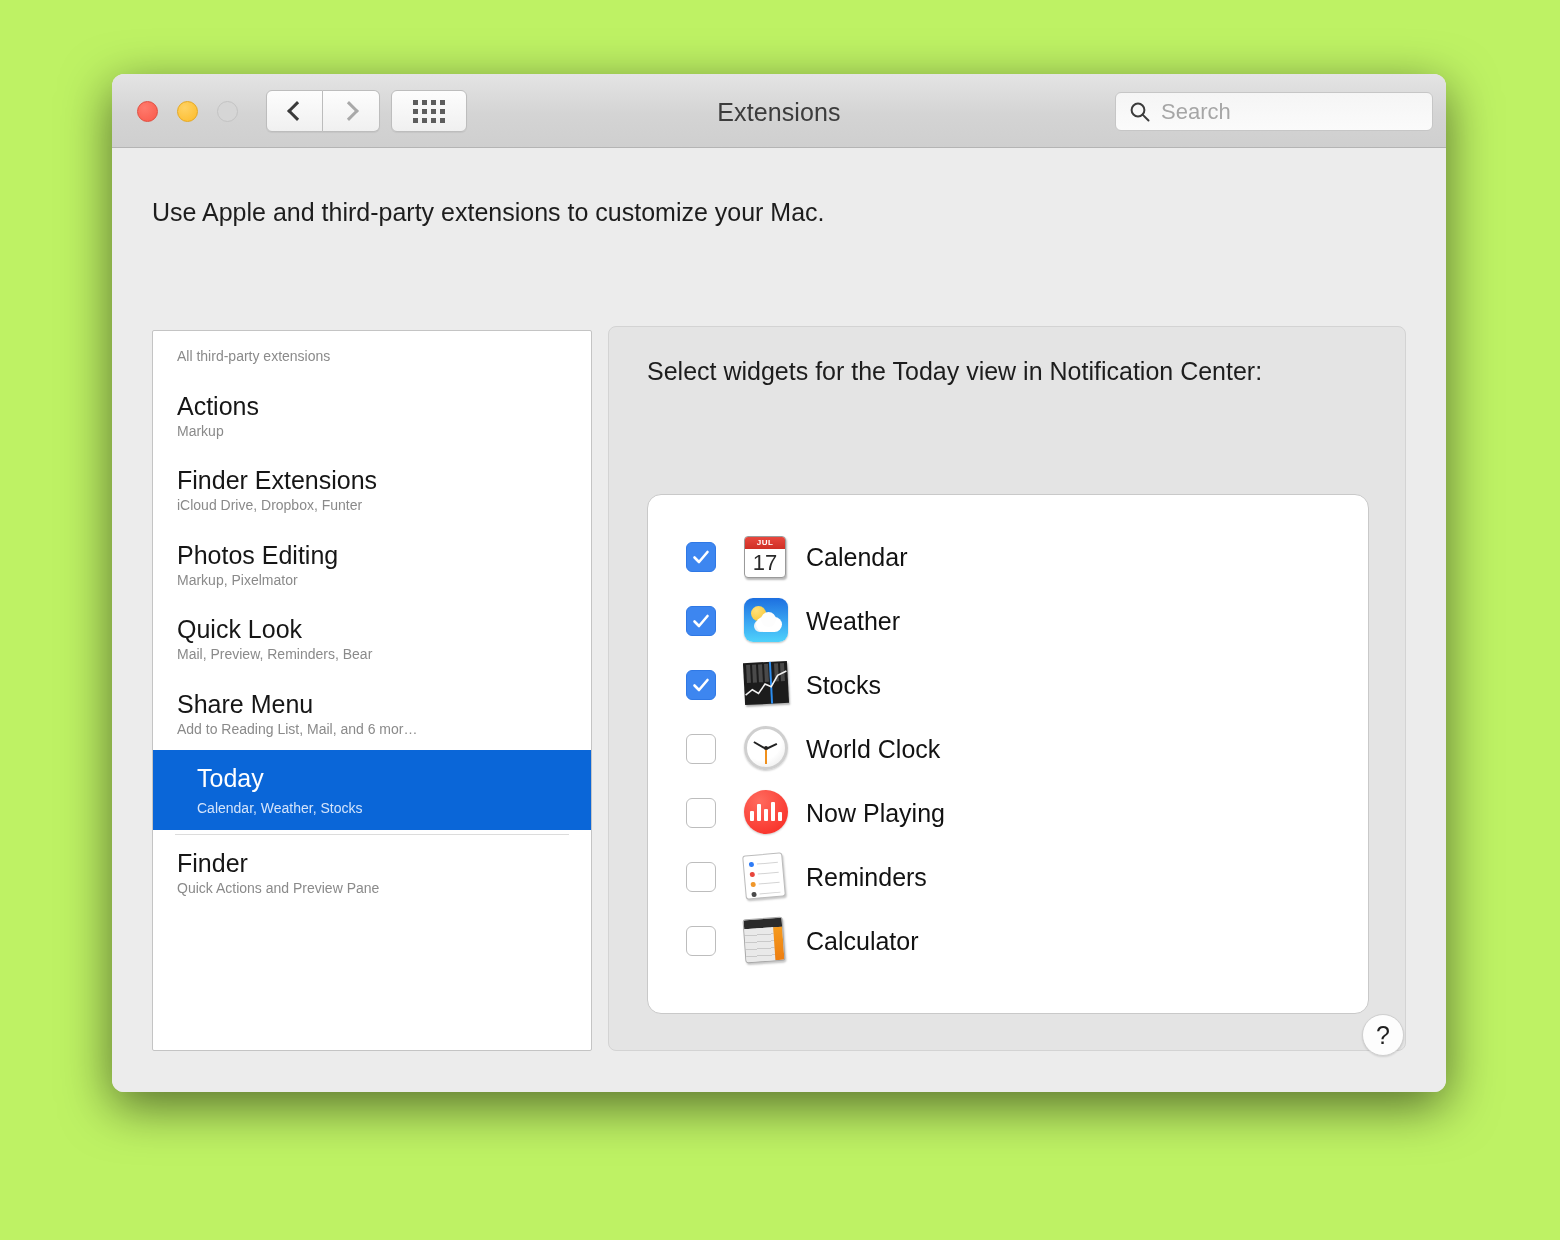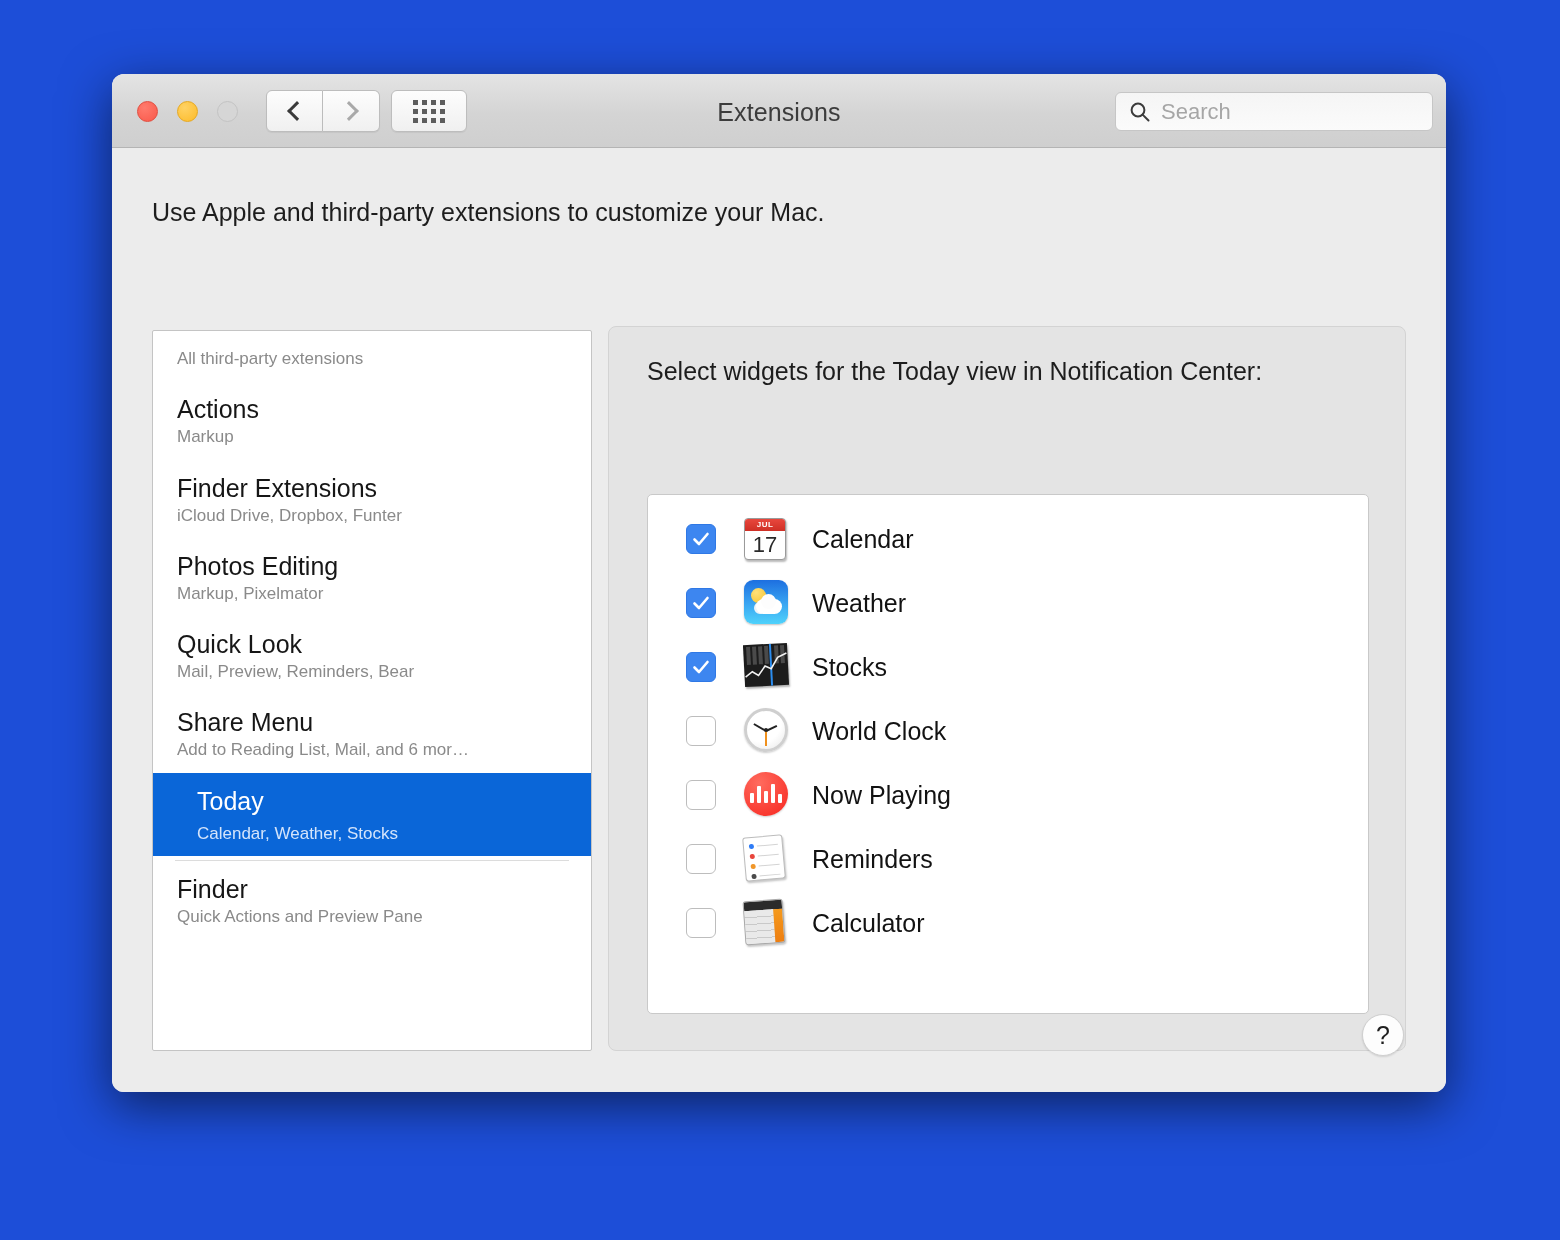--- a/index.html
+++ b/index.html
@@ -2,21 +2,21 @@
 <html><head>
 <meta charset="utf-8">
 <style>
   * { box-sizing: border-box; margin: 0; padding: 0; }
   html, body {
     width: 1560px; height: 1240px;
     background: #000;
     font-family: "Liberation Sans", sans-serif;
     overflow: hidden;
   }
-  #stage { position: relative; width: 1560px; height: 1240px; background: #1d4ed8; }
+  #stage { position: relative; width: 1560px; height: 1240px; background: #bef264; }
 
   
   .window {
     position: absolute;
     left: 112px; top: 74px;
     width: 1334px; height: 1018px;
     border-radius: 12px;
     background: #ececec;
     overflow: hidden;
     box-shadow: 0 14px 50px rgba(0,0,0,0.55);
@@ -93,21 +93,21 @@
   .sidebar {
     position: absolute; left: 40px; top: 182px;
     width: 440px; height: 721px;
     background: #fff;
     border: 1px solid #c4c4c4;
     border-radius: 2px;
     overflow: hidden;
   }
   .srow { padding: 14px 24px 12px 24px; }
   .srow .title { font-size: 25px; color: #161616; line-height: 1.12; }
-  .srow .sub   { font-size: 17px; color: #8a8a8a; line-height: 1.25; margin-top: 3px; }
+  .srow .sub   { font-size: 14px; color: #8a8a8a; line-height: 1.25; margin-top: 3px; }
   .srow.selected { background: #0a66d8; padding-left: 44px; }
   .srow.selected .title { color: #fff; }
   .srow.selected .sub   { color: #d4e4fb; margin-top: 8px; }
   .sep { height: 1px; background: #dcdcdc; margin: 4px 22px 0 22px; }
 
   
   .pane {
     position: absolute; left: 496px; top: 178px;
     width: 798px; height: 725px;
     background: #e4e4e4;
@@ -116,36 +116,36 @@
   }
   .pane-title {
     position: absolute; left: 38px; top: 30px;
     font-size: 25px; color: #1d1d1d;
   }
   .widgetbox {
     position: absolute; left: 38px; top: 167px;
     width: 722px; height: 520px;
     background: #fff;
     border: 1px solid #c9c9c9;
-    border-radius: 5px;
-    padding-top: 12px;
+    border-radius: 14px;
+    padding-top: 30px;
   }
   .wrow { display: flex; align-items: center; height: 64px; padding-left: 38px; }
 
   .cb {
     width: 30px; height: 30px; border-radius: 6px; flex: none;
     border: 1px solid #bdbdbd; background: #fff;
     display: flex; align-items: center; justify-content: center;
   }
   .cb.on { background: #3d86f0; border-color: #2f78e5; }
   .cb.on svg { display: block; }
   .cb svg { display: none; }
 
   .wicon { width: 46px; height: 46px; margin-left: 28px; flex: none; position: relative; }
-  .wlabel { margin-left: 22px; font-size: 25px; color: #121212; }
+  .wlabel { margin-left: 16px; font-size: 25px; color: #121212; }
 
   
   .ic-cal {
     width: 42px; height: 42px; margin-top:2px; border-radius: 4px; overflow: hidden;
     background: #fff; border: 1px solid #9a9a9a;
     box-shadow: 1px 2px 2px rgba(0,0,0,0.28);
     display: flex; flex-direction: column;
   }
   .ic-cal .hd {
     height: 12px; background: linear-gradient(to bottom,#e8473d,#cf2f25);

